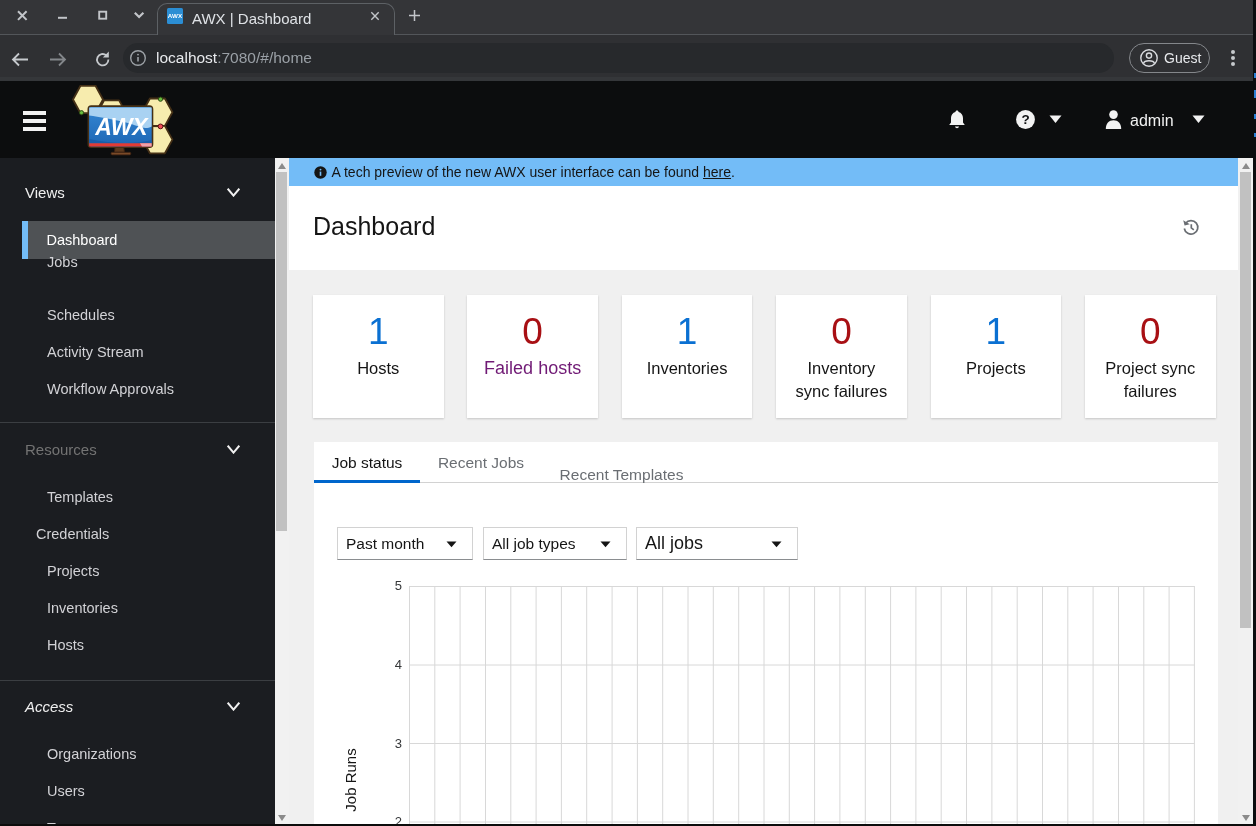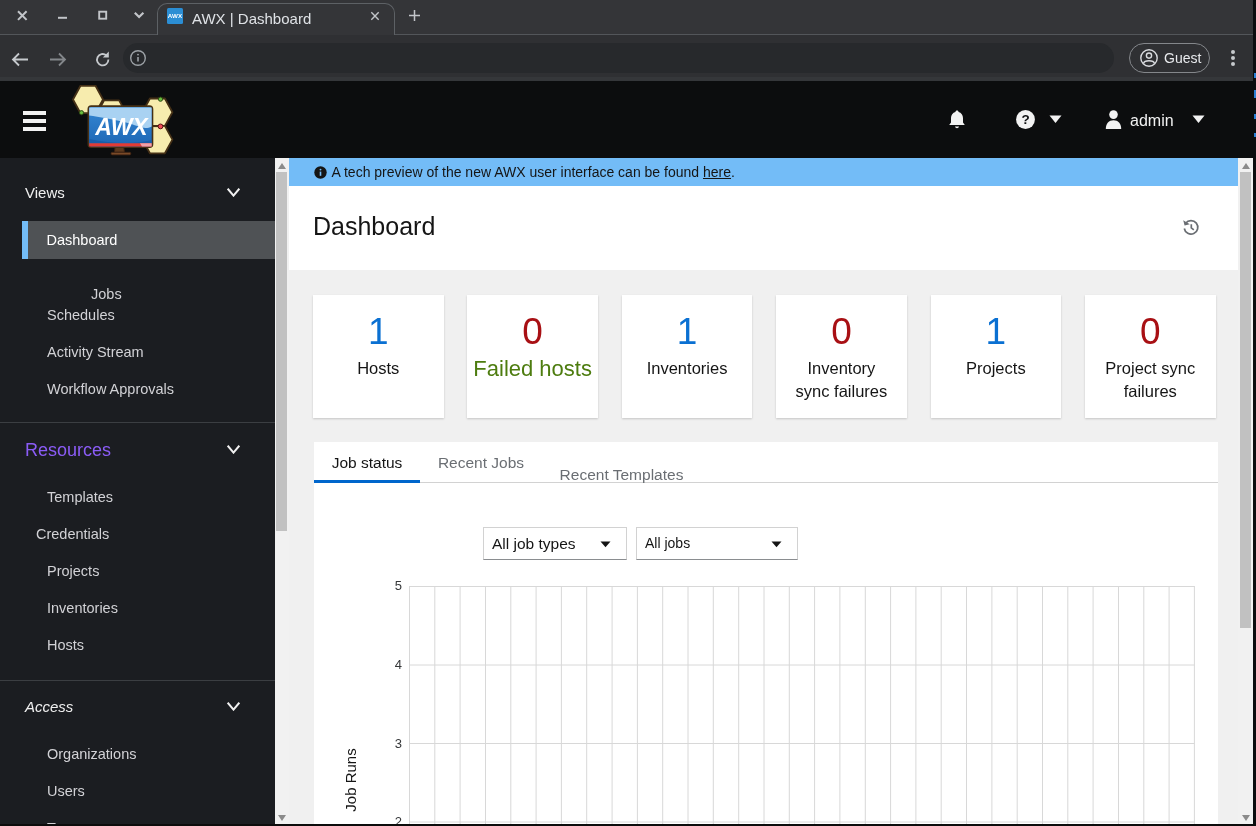--- a/index.html
+++ b/index.html
@@ -50,20 +50,21 @@
     </g>
     <path d="M98.8 2.4 L98.8 8.4 L92.8 8.4 Z" fill="#c6c9cd"></path>
   </svg>
 
   <div class="abs" style="left:123px;top:8px;width:991px;height:30px;background:#27292c;border-radius:15px;"></div>
   <svg class="abs" style="left:129px;top:14px;" width="18" height="18" viewBox="0 0 18 18">
     <circle cx="9" cy="9" r="7.3" fill="none" stroke="#9ca1a6" stroke-width="1.4"></circle>
     <path d="M9 8 L9 12.4" stroke="#9ca1a6" stroke-width="1.6"></path>
     <circle cx="9" cy="5.6" r="0.95" fill="#9ca1a6"></circle>
   </svg>
+  <div class="abs" style="left:156px;top:8px;height:30px;line-height:30px;font-size:15.5px;color:#e8eaed;">localhost<span style="color:#9aa0a6;">:7080/#/home</span></div>
 
   <div class="abs" style="left:1128.5px;top:8px;width:81px;height:30px;border:1px solid #84878b;border-radius:15px;"></div>
   <svg class="abs" style="left:1139px;top:13px;" width="20" height="20" viewBox="0 0 20 20">
     <circle cx="10" cy="10" r="8.2" fill="none" stroke="#dadce0" stroke-width="1.4"></circle>
     <circle cx="10" cy="7.6" r="2.6" fill="none" stroke="#dadce0" stroke-width="1.4"></circle>
     <path d="M4.5 15.5 C5.5 11.9 14.5 11.9 15.5 15.5" fill="none" stroke="#dadce0" stroke-width="1.4"></path>
   </svg>
   <div class="abs" style="left:1164px;top:8px;height:30px;line-height:30px;font-size:14px;color:#e8eaed;">Guest</div>
   <svg class="abs" style="left:1228px;top:14px;" width="10" height="18" viewBox="0 0 10 18">
     <g fill="#c6c9cd">
@@ -130,28 +131,28 @@
 
 <div class="abs" id="sidebar" style="left:0;top:158px;width:274.5px;height:668px;background:#1b1d21;color:#d2d2d6;font-size:14.5px;overflow:hidden;">
 
   <div class="abs" style="left:25px;top:24px;height:22px;line-height:22px;color:#f0f0f0;font-size:15px;">Views</div>
   <svg class="abs" style="left:227px;top:30px;" width="13" height="9" viewBox="0 0 13 9">
       <path d="M0.7 0.7 L6.5 7.6 L12.3 0.7" fill="none" stroke="#f0f0f0" stroke-width="2"></path>
     </svg>
   <div class="abs" style="left:22px;top:63px;width:252.5px;height:38px;background:#4f5255;border-left:6.5px solid #73bcf7;">
     <div class="abs" style="left:18.5px;top:0;height:38px;line-height:38px;color:#ffffff;">Dashboard</div>
   </div>
-  <div class="abs" style="left:47px;top:126px;height:20px;line-height:20px;margin-left:44px;">Jobs</div>
+  <div class="abs" style="left:47px;top:94px;height:20px;line-height:20px;">Jobs</div>
   <div class="abs" style="left:47px;top:147px;height:20px;line-height:20px;">Schedules</div>
   <div class="abs" style="left:47px;top:184px;height:20px;line-height:20px;">Activity Stream</div>
   <div class="abs" style="left:47px;top:221px;height:20px;line-height:20px;">Workflow Approvals</div>
   <div class="abs" style="left:0;top:264px;width:274.5px;height:1px;background:#3b3e42;"></div>
   <div class="abs" style="left:0;top:522px;width:274.5px;height:1px;background:#3b3e42;"></div>
 
-  <div class="abs" style="left:25px;top:281px;height:22px;line-height:22px;color:#8b5cf6;font-size:18px;text-align:center;">Resources</div>
+  <div class="abs" style="left:25px;top:281px;height:22px;line-height:22px;color:#737373;font-size:15px;text-align:center;">Resources</div>
   <svg class="abs" style="left:227px;top:287px;" width="13" height="9" viewBox="0 0 13 9">
       <path d="M0.7 0.7 L6.5 7.6 L12.3 0.7" fill="none" stroke="#f0f0f0" stroke-width="2"></path>
     </svg>
   <div class="abs" style="left:47px;top:329px;height:20px;line-height:20px;">Templates</div>
   <div class="abs" style="left:36px;top:366px;height:20px;line-height:20px;">Credentials</div>
   <div class="abs" style="left:47px;top:403px;height:20px;line-height:20px;">Projects</div>
   <div class="abs" style="left:47px;top:440px;height:20px;line-height:20px;">Inventories</div>
   <div class="abs" style="left:47px;top:477px;height:20px;line-height:20px;">Hosts</div>
 
   <div class="abs" style="left:25px;top:538px;height:22px;line-height:22px;color:#f0f0f0;font-size:15px;font-style:italic;">Access</div>
@@ -191,21 +192,21 @@
     <path d="M1.2 2.2 L2.6 7.4 L7.8 6.2" fill="#6a6e73" stroke="none"></path>
     <path d="M9.3 6.2 L9.3 9.9 L11.8 11.9" fill="none" stroke="#6a6e73" stroke-width="1.7"></path>
   </svg>
 
   <div class="abs" style="left:24.5px;top:137px;width:130.5px;height:123px;background:#ffffff;box-shadow:0 1px 2px rgba(0,0,0,0.18);">
     <div class="abs" style="left:0;top:12px;width:130.5px;height:50px;line-height:50px;text-align:center;font-size:37px;color:#0a70d2;">1</div>
     <div class="abs" style="left:0;top:62px;width:130.5px;text-align:center;font-size:16.5px;line-height:23px;color:#151515;">Hosts</div>
   </div>
   <div class="abs" style="left:178.9px;top:137px;width:130.5px;height:123px;background:#ffffff;box-shadow:0 1px 2px rgba(0,0,0,0.18);">
     <div class="abs" style="left:0;top:12px;width:130.5px;height:50px;line-height:50px;text-align:center;font-size:37px;color:#a81014;">0</div>
-    <div class="abs" style="left:0;top:62px;width:130.5px;text-align:center;font-size:22px;line-height:23px;color:#4d7c0f;">Failed hosts</div>
+    <div class="abs" style="left:0;top:62px;width:130.5px;text-align:center;font-size:18px;line-height:23px;color:#701a75;">Failed hosts</div>
   </div>
   <div class="abs" style="left:333.3px;top:137px;width:130.5px;height:123px;background:#ffffff;box-shadow:0 1px 2px rgba(0,0,0,0.18);">
     <div class="abs" style="left:0;top:12px;width:130.5px;height:50px;line-height:50px;text-align:center;font-size:37px;color:#0a70d2;">1</div>
     <div class="abs" style="left:0;top:62px;width:130.5px;text-align:center;font-size:16.5px;line-height:23px;color:#151515;">Inventories</div>
   </div>
   <div class="abs" style="left:487.7px;top:137px;width:130.5px;height:123px;background:#ffffff;box-shadow:0 1px 2px rgba(0,0,0,0.18);">
     <div class="abs" style="left:0;top:12px;width:130.5px;height:50px;line-height:50px;text-align:center;font-size:37px;color:#a81014;">0</div>
     <div class="abs" style="left:0;top:62px;width:130.5px;text-align:center;font-size:16.5px;line-height:23px;color:#151515;">Inventory<br>sync failures</div>
   </div>
   <div class="abs" style="left:642.1px;top:137px;width:130.5px;height:123px;background:#ffffff;box-shadow:0 1px 2px rgba(0,0,0,0.18);">
@@ -217,28 +218,34 @@
     <div class="abs" style="left:0;top:62px;width:130.5px;text-align:center;font-size:16.5px;line-height:23px;color:#151515;">Project sync<br>failures</div>
   </div>
 
   <div class="abs" style="left:25.5px;top:284px;width:904px;height:384px;background:#ffffff;"></div>
   <div class="abs" style="left:25.5px;top:324px;width:904px;height:1px;background:#d2d2d2;"></div>
   <div class="abs" style="left:25.5px;top:322px;width:106px;height:3px;background:#0066cc;"></div>
   <div class="abs" style="left:25.5px;top:294px;width:106px;height:22px;line-height:22px;text-align:center;font-size:15.5px;color:#151515;">Job status</div>
   <div class="abs" style="left:148px;top:294px;width:89px;height:22px;line-height:22px;text-align:center;font-size:15.5px;color:#6a6e73;">Recent Jobs</div>
   <div class="abs" style="left:269px;top:294px;width:128px;height:22px;line-height:22px;text-align:center;font-size:15.5px;color:#6a6e73;margin-top:12px;">Recent Templates</div>
 
+  <div class="abs" style="left:48.5px;top:369px;width:136px;height:33px;background:#fff;border:1px solid #d2d2d2;border-bottom:1px solid #8a8d90;">
+    <div class="abs" style="left:8px;top:0;height:31px;line-height:31px;font-size:15.5px;color:#151515;">Past month</div>
+    <svg class="abs" style="left:108px;top:13px;" width="11" height="7" viewBox="0 0 11 7">
+        <path d="M0.5 0.5 L5.5 6.3 L10.5 0.5 Z" fill="#151515"></path>
+      </svg>
+  </div>
   <div class="abs" style="left:194.5px;top:369px;width:144px;height:33px;background:#fff;border:1px solid #d2d2d2;border-bottom:1px solid #8a8d90;">
     <div class="abs" style="left:8px;top:0;height:31px;line-height:31px;font-size:15.5px;color:#151515;">All job types</div>
     <svg class="abs" style="left:116px;top:13px;" width="11" height="7" viewBox="0 0 11 7">
         <path d="M0.5 0.5 L5.5 6.3 L10.5 0.5 Z" fill="#151515"></path>
       </svg>
   </div>
   <div class="abs" style="left:347.5px;top:369px;width:162px;height:33px;background:#fff;border:1px solid #d2d2d2;border-bottom:1px solid #8a8d90;">
-    <div class="abs" style="left:8px;top:0;height:31px;line-height:31px;font-size:14px;color:#151515;">All jobs</div>
+    <div class="abs" style="left:8px;top:0;height:31px;line-height:31px;font-size:18px;color:#151515;">All jobs</div>
     <svg class="abs" style="left:134px;top:13px;" width="11" height="7" viewBox="0 0 11 7">
         <path d="M0.5 0.5 L5.5 6.3 L10.5 0.5 Z" fill="#151515"></path>
       </svg>
   </div>
 
   <div class="abs" style="left:83.5px;top:420px;width:30px;height:16px;line-height:16px;font-size:13px;color:#36383a;text-align:right;">5</div>
   <div class="abs" style="left:83.5px;top:499px;width:30px;height:16px;line-height:16px;font-size:13px;color:#36383a;text-align:right;">4</div>
   <div class="abs" style="left:83.5px;top:578px;width:30px;height:16px;line-height:16px;font-size:13px;color:#36383a;text-align:right;">3</div>
   <div class="abs" style="left:83.5px;top:656px;width:30px;height:16px;line-height:16px;font-size:13px;color:#36383a;text-align:right;">2</div>
   <div class="abs" style="left:22.5px;top:582px;width:80px;height:80px;">

